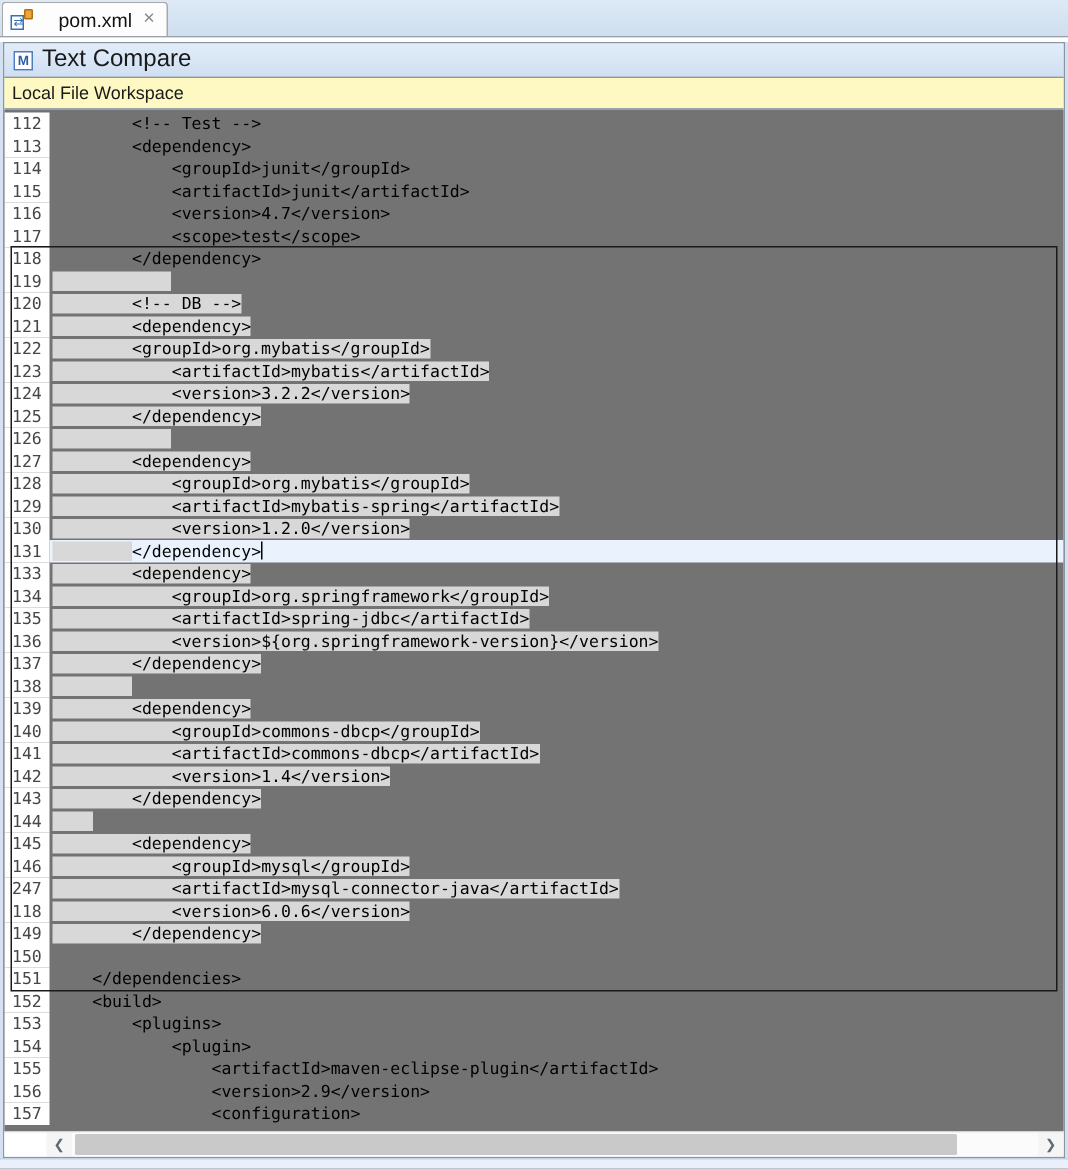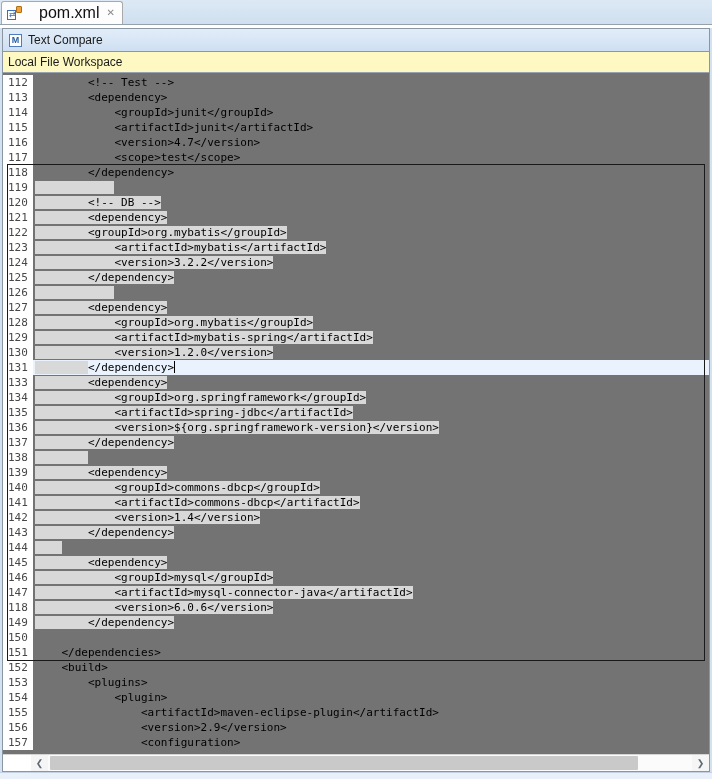--- a/index.html
+++ b/index.html
@@ -5,39 +5,39 @@
   * { margin:0; padding:0; box-sizing:border-box; }
   html,body { width:712px; height:779px; overflow:hidden;
               font-family:"Liberation Sans", sans-serif; background:#d3e1f0; }
   .window { width:712px; height:779px; display:flex; flex-direction:column; background:#d3e1f0; }
 
   
   .tabbar { height:25px; background:linear-gradient(#dde9f5,#cfdfef);
             border-bottom:1px solid #97a1ab; display:flex; align-items:flex-end; padding-left:1px; }
   .tab { height:23px; background:#fdfdfd; border:1px solid #a9a9a9; border-bottom:none;
          border-radius:3px 3px 0 0; display:flex; align-items:center; padding:0 7px 0 5px; gap:5px; }
-  .tab-label { font-size:16px; color:#111;padding-left:12px; }
+  .tab-label { font-size:13px; color:#111;padding-left:12px; }
   .cmp-icon { position:relative; width:15px; height:14px; display:inline-block; }
   .cmp-icon .pg { position:absolute; left:0; bottom:0; width:9px; height:10px;
                   border:1px solid #3b6fb5; background:#fff; }
   .cmp-icon .arr { position:absolute; left:2px; bottom:1px; font-size:8px; color:#3b6fb5; line-height:8px; }
   .cmp-icon .dot { position:absolute; right:0; top:0; width:6px; height:7px;
                    background:#f0a23c; border:1px solid #b06f10; border-radius:1px; }
   .tab-close { font-size:10px; color:#8a8a8a; cursor:pointer; line-height:10px; padding-left:2px; }
 
   .gap-strip { height:3px; background:#ffffff; }
 
   
   .frame { flex:1; margin:0 2px; border:1px solid #8b96a3; display:flex; flex-direction:column;
            background:#ffffff; min-height:0; }
   .cmp-header { height:23px; background:linear-gradient(#e2edf9,#cfdff2);
                 border-bottom:1px solid #8b96a3; display:flex; align-items:center; gap:6px; padding:0 6px; }
   .m-icon { width:13px; height:13px; border:1px solid #4f7cbf; background:#fff; color:#2b5fa6;
             font-size:9px; font-weight:bold; display:flex; align-items:center; justify-content:center; }
-  .cmp-title { font-size:12px; color:#1a1a1a; }
+  .cmp-title { font-size:16px; color:#1a1a1a; }
   .pane-header { height:21px; background:#fef9c3; border-bottom:1px solid #98a3ae;
                  display:flex; align-items:center; padding:0 5px; font-size:12px; color:#1a1a1a; }
 
   
   .editor { flex:1; position:relative; background:#737373; overflow:hidden; padding-top:2px; min-height:0; }
   .row { display:flex; height:15px; }
   .ln { width:30px; flex:0 0 30px; font-family:"DejaVu Sans Mono", monospace; font-size:11px;
         line-height:15px; color:#474747; padding-left:5px; background:#fff; }
   .lc { flex:1; font-family:"DejaVu Sans Mono", monospace; font-size:11px; line-height:15px;
         color:#000; white-space:pre; tab-size:4; -moz-tab-size:4; padding-left:2px; }
@@ -220,21 +220,21 @@
           </div>
           <div class="row">
             <span class="ln">145</span>
             <span class="lc"><span class="chg">		&lt;dependency&gt;</span></span>
           </div>
           <div class="row">
             <span class="ln">146</span>
             <span class="lc"><span class="chg">			&lt;groupId&gt;mysql&lt;/groupId&gt;</span></span>
           </div>
           <div class="row">
-            <span class="ln">147</span>
+            <span class="ln">247</span>
             <span class="lc"><span class="chg">			&lt;artifactId&gt;mysql-connector-java&lt;/artifactId&gt;</span></span>
           </div>
           <div class="row">
             <span class="ln">118</span>
             <span class="lc"><span class="chg">			&lt;version&gt;6.0.6&lt;/version&gt;</span></span>
           </div>
           <div class="row">
             <span class="ln">149</span>
             <span class="lc"><span class="chg">		&lt;/dependency&gt;</span></span>
           </div>

